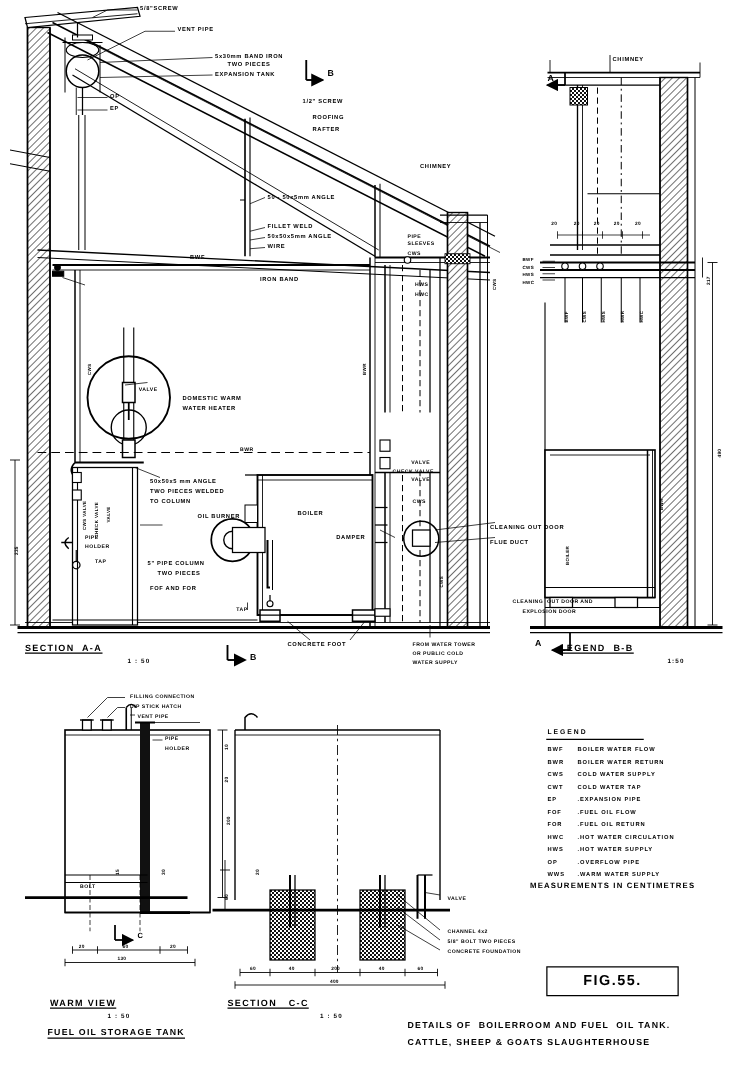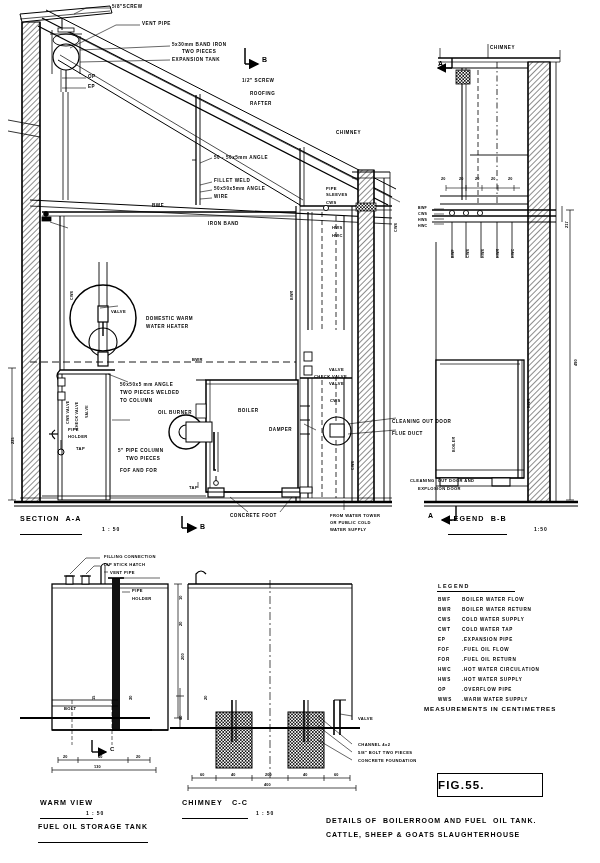--- a/index.html
+++ b/index.html
@@ -25,24 +25,24 @@
   .lbl.dim{font-size:3.8px;letter-spacing:0.2px;font-weight:700;}
   .lbl.sect{font-size:7.2px;letter-spacing:1.1px;font-weight:700;}
   .lbl.scale{font-size:5px;letter-spacing:0.9px;font-weight:700;}
   .lbl.title{font-size:7px;letter-spacing:1.0px;font-weight:700;}
   .lbl.fig{font-size:11.5px;letter-spacing:1.2px;font-weight:700;}
   .lbl.legendhead{font-size:5.4px;letter-spacing:1.6px;font-weight:700;}
   .lbl.legrow{font-size:4.6px;letter-spacing:0.75px;font-weight:700;}
   .lbl.meas{font-size:6.2px;letter-spacing:0.95px;font-weight:700;}
   .vert{transform-origin:0 0;}
   .rot90{transform:rotate(-90deg);}
-  .ul{border-bottom:1.3px solid #000;padding-bottom:12px;}
+  .ul{border-bottom:1.3px solid #000;padding-bottom:0;}
   .figbox{
     position:absolute;border:1.6px solid #000;background:#fff;
-    display:flex;align-items:center;justify-content:flex-start;
+    display:flex;align-items:center;justify-content:center;
   }
 </style>
 </head>
 <body>
 
 <div id="sheet">
 
 <svg width="600" height="863" viewBox="0 0 600 863" style="position:absolute;left:0;top:0;">
   <defs>
     <pattern id="hatch" patternUnits="userSpaceOnUse" width="4" height="4" patternTransform="rotate(45)">
@@ -548,21 +548,21 @@
 <div class="lbl dim vert rot90" style="left:178px;top:720px;">60</div>
 <div class="lbl dim vert rot90" style="left:203px;top:700px;">20</div>
 
 <div class="lbl dim" style="left:200px;top:772px;">60</div>
 <div class="lbl dim" style="left:231px;top:772px;">40</div>
 <div class="lbl dim" style="left:265px;top:772px;">200</div>
 <div class="lbl dim" style="left:303px;top:772px;">40</div>
 <div class="lbl dim" style="left:334px;top:772px;">60</div>
 <div class="lbl dim" style="left:264px;top:782px;">400</div>
 
-<div class="lbl sect ul" style="left:182px;top:800px;">CHIMNEY   C-C</div>
+<div class="lbl sect ul" style="left:182px;top:800px;">SECTION   C-C</div>
 <div class="lbl scale" style="left:256px;top:810px;">1 : 50</div>
 
 <div class="lbl legendhead" style="left:438px;top:583px;">LEGEND</div>
 <div style="position:absolute;left:437px;top:591px;width:78px;height:0;border-top:1.2px solid #000;"></div>
 
 <div id="legend-list">
       <div class="lbl legrow" style="left: 438px; top: 597px;"><span style="display: inline-block; width: 24px;">BWF</span><span>BOILER WATER FLOW</span></div>
       <div class="lbl legrow" style="left: 438px; top: 607px;"><span style="display: inline-block; width: 24px;">BWR</span><span>BOILER WATER RETURN</span></div>
       <div class="lbl legrow" style="left: 438px; top: 617px;"><span style="display: inline-block; width: 24px;">CWS</span><span>COLD WATER SUPPLY</span></div>
       <div class="lbl legrow" style="left: 438px; top: 627px;"><span style="display: inline-block; width: 24px;">CWT</span><span>COLD WATER TAP</span></div>

